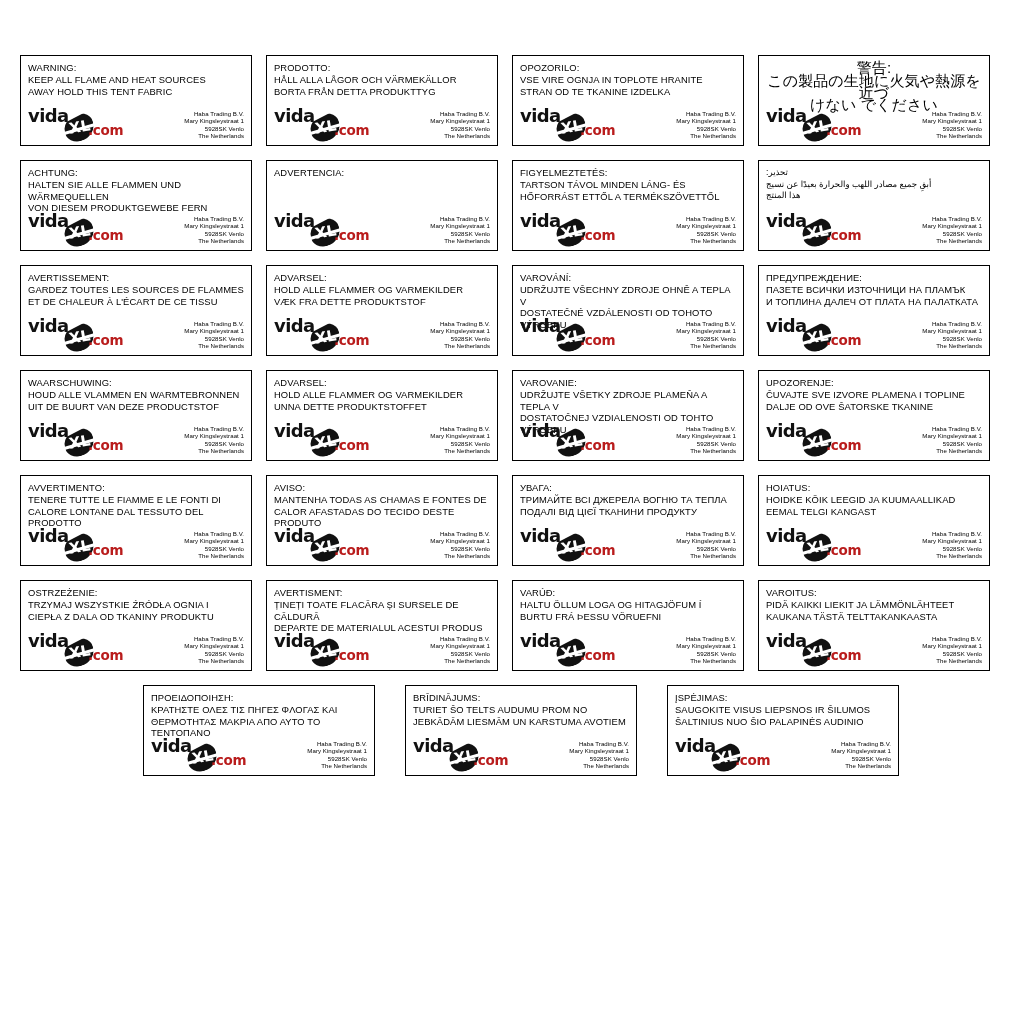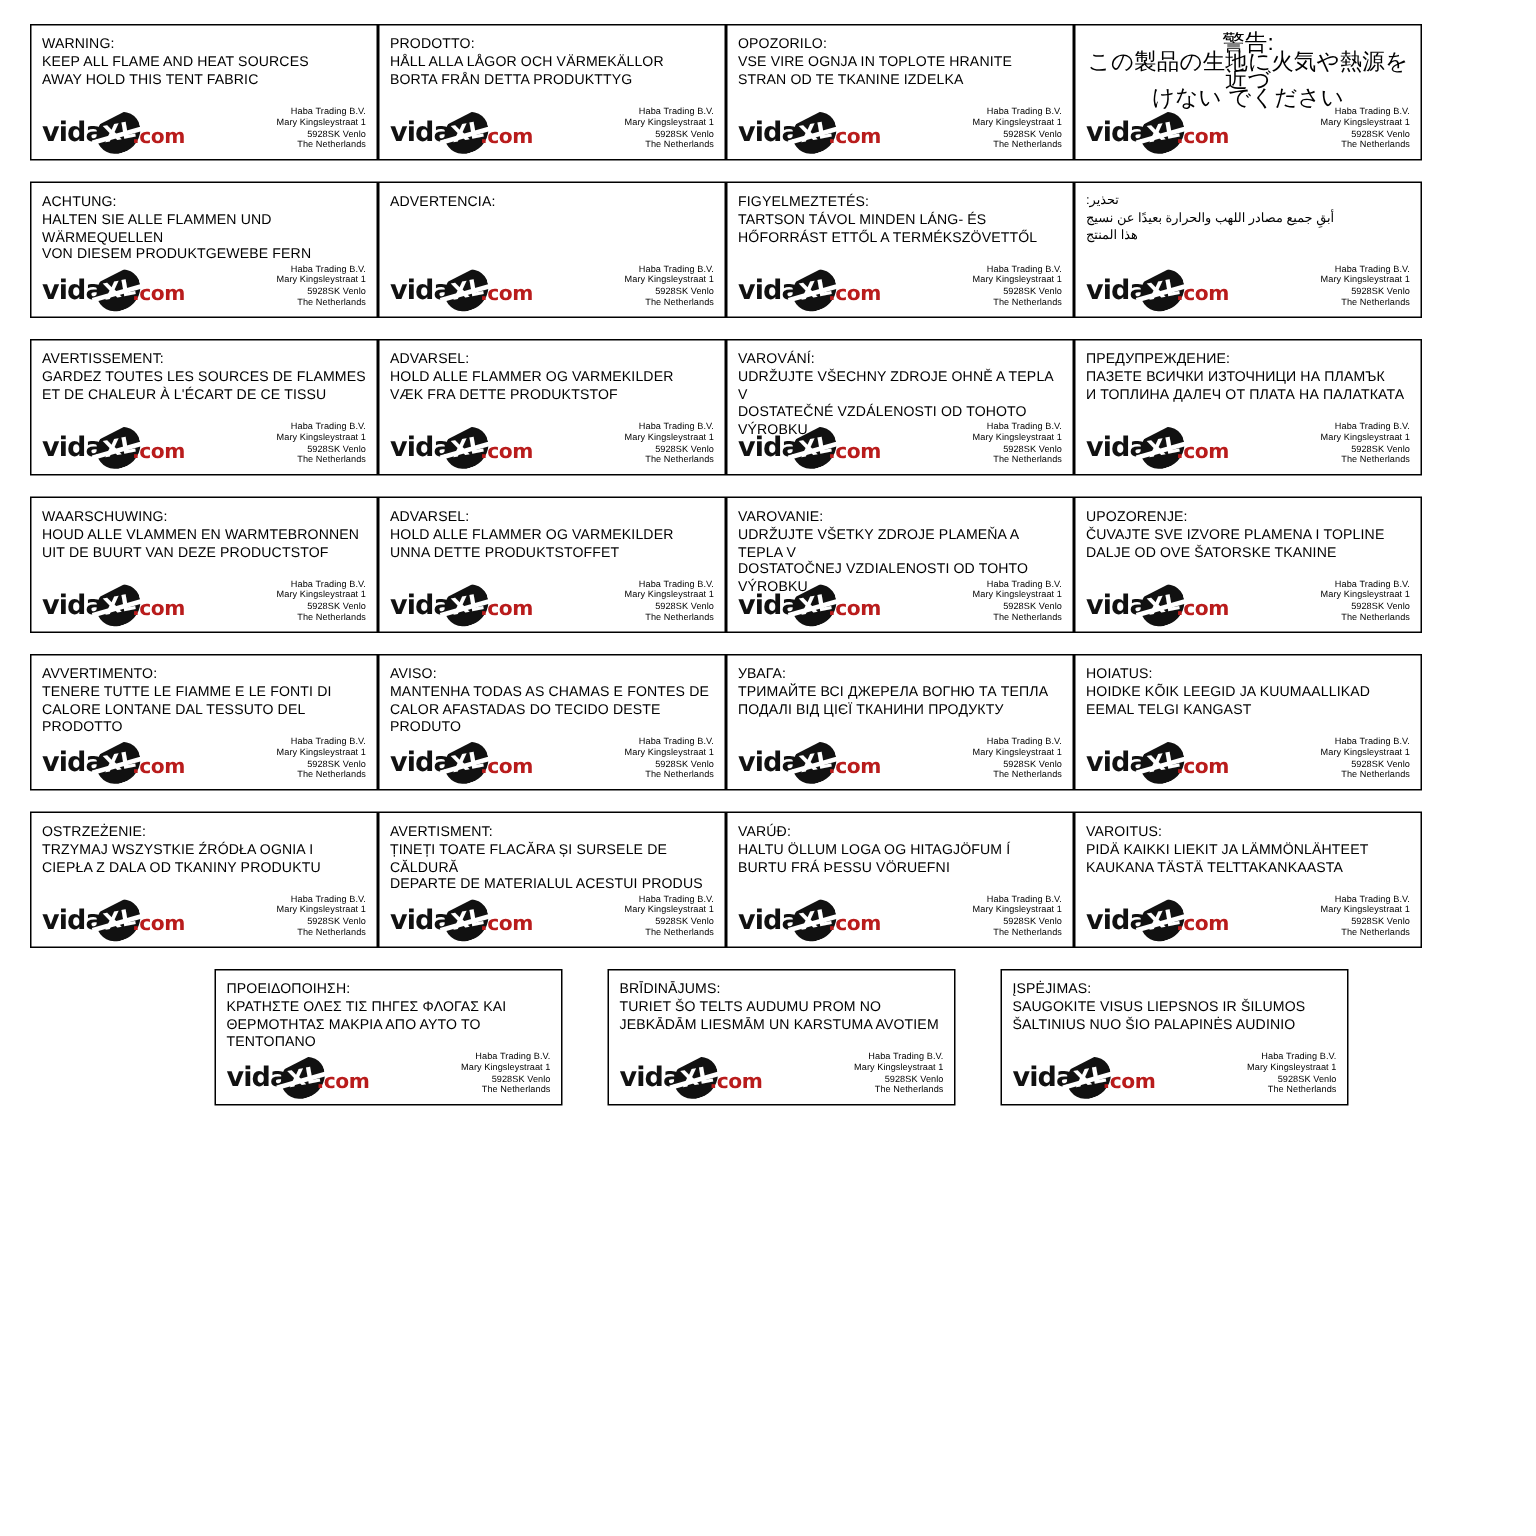--- a/index.html
+++ b/index.html
@@ -17,21 +17,22 @@
   #sheet {
     position: relative;
     width: 1024px;
     height: 1024px;
     box-sizing: border-box;
     padding: 16px 20px;
   }
   .grid {
     display: flex;
     flex-wrap: wrap;
-    gap: 14px 0;
+    gap: 14px 14px;
+    margin-top: 39px;
   }
   .label {
     box-sizing: border-box;
     width: 232px;
     height: 91px;
     border: 1.5px solid #000;
     padding: 6px 7px 4px 7px;
     display: flex;
     flex-direction: column;
     justify-content: flex-start;
@@ -83,21 +84,21 @@
   
   .logo {
     position: relative;
     width: 96px;
     height: 26px;
     display: block;
   }
   .logo .lg-text {
     position: absolute;
     left: 0;
-    bottom: 2px;
+    bottom: 14px;
     font-family: "DejaVu Sans", sans-serif;
     font-weight: 700;
     font-size: 18px;
     letter-spacing: -0.6px;
     color: #111;
   }
   .logo .lg-com {
     position: absolute;
     left: 60px;
     bottom: 2px;

